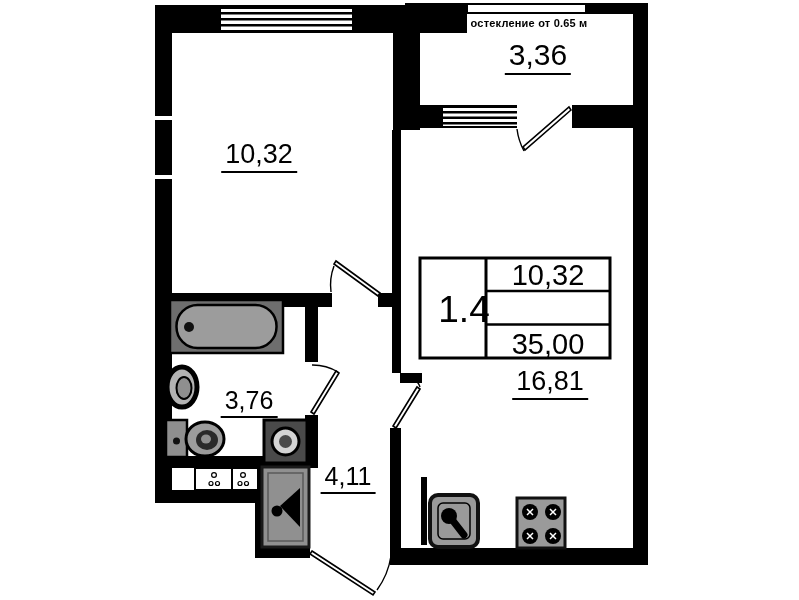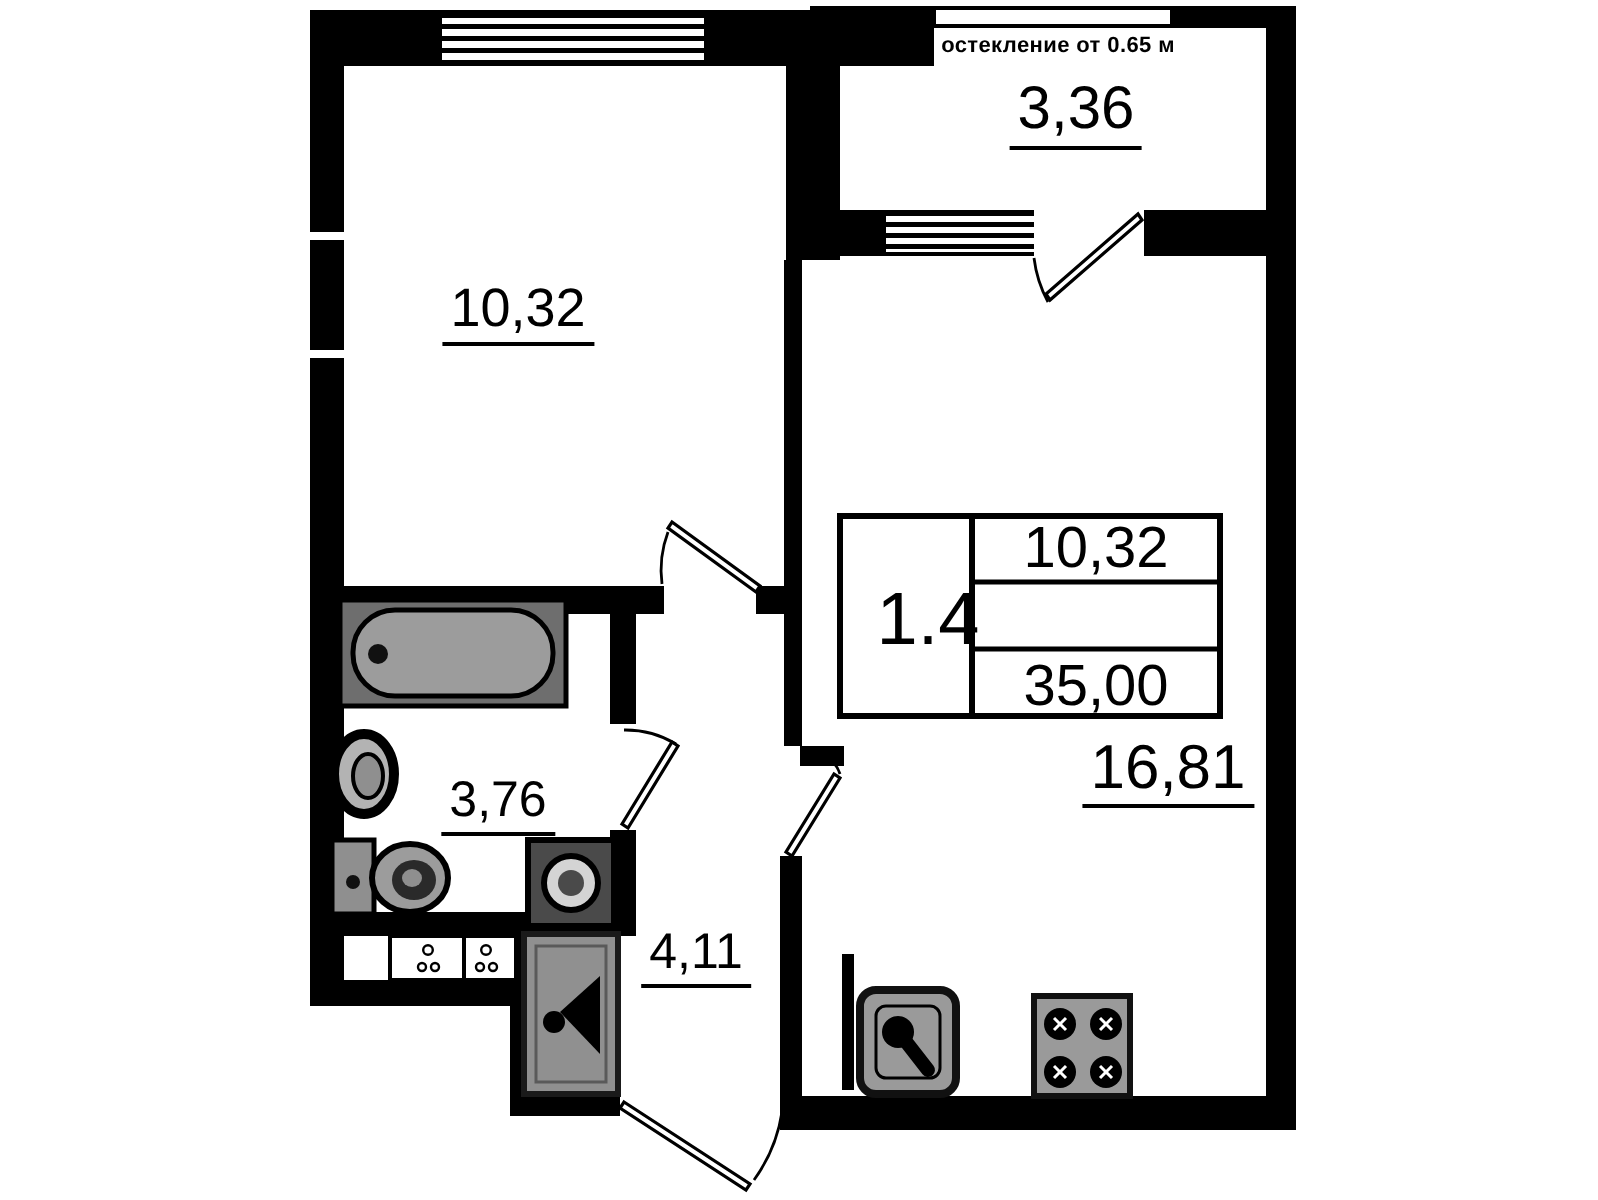--- a/index.html
+++ b/index.html
@@ -7,21 +7,21 @@
         font-family:"Liberation Sans",sans-serif;}
   .plan svg{position:absolute;left:0;top:0;}
   .lbl{position:absolute;transform:translateX(-50%);color:#000;white-space:nowrap;
        font-family:"Liberation Sans",sans-serif;line-height:1;}
   .ul{border-bottom:2px solid #000;padding:0 4px 3px 4px;display:inline-block;}
   .note{font-size:11px;font-weight:700;letter-spacing:.2px;}
   .area-balcony{font-size:30px;margin-left:32px;}
   .area-room{font-size:27px;}
   .area-bath{font-size:25px;}
   .area-hall{font-size:25px;}
-  .area-kitchen{font-size:31px;margin-left:34px;}
+  .area-kitchen{font-size:27px;}
   .unit-num{font-size:37px;}
   .tbl-val{font-size:29px;position:absolute;transform:translate(-50%,-50%);}
 </style>
 </head>
 <body>
 
 <div class="plan">
 
   <svg width="799" height="600" viewBox="0 0 799 600">
 

